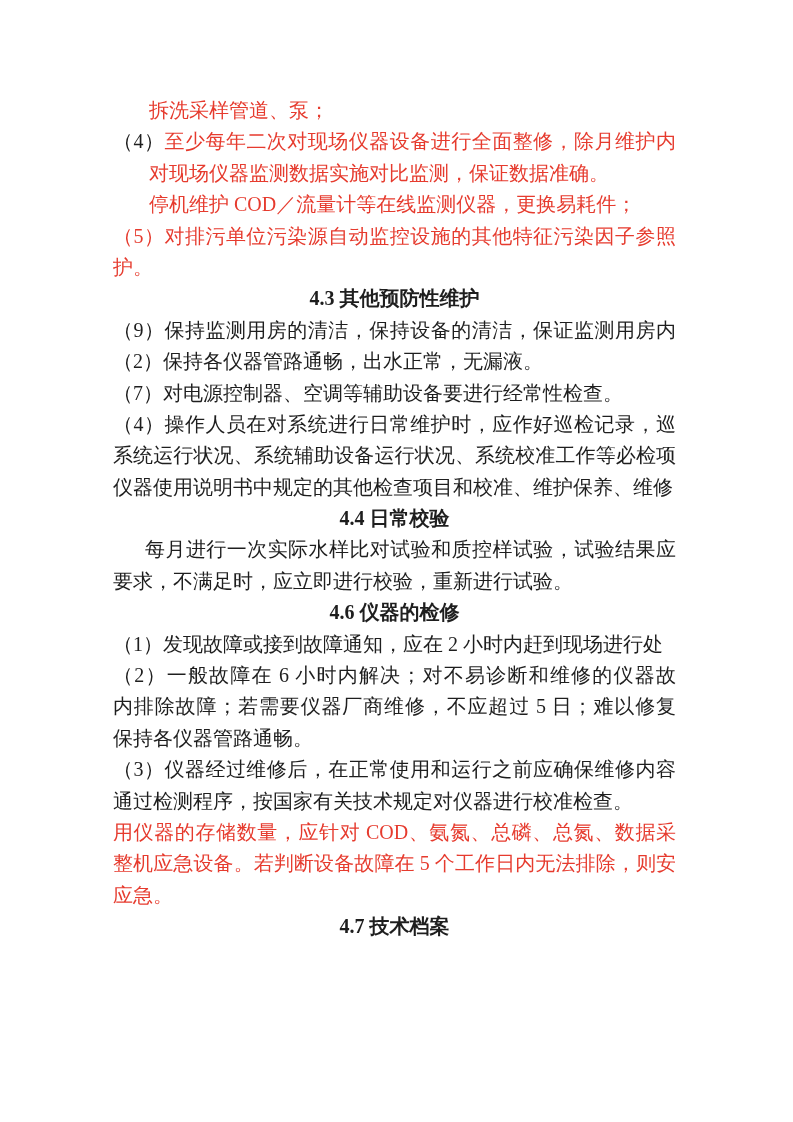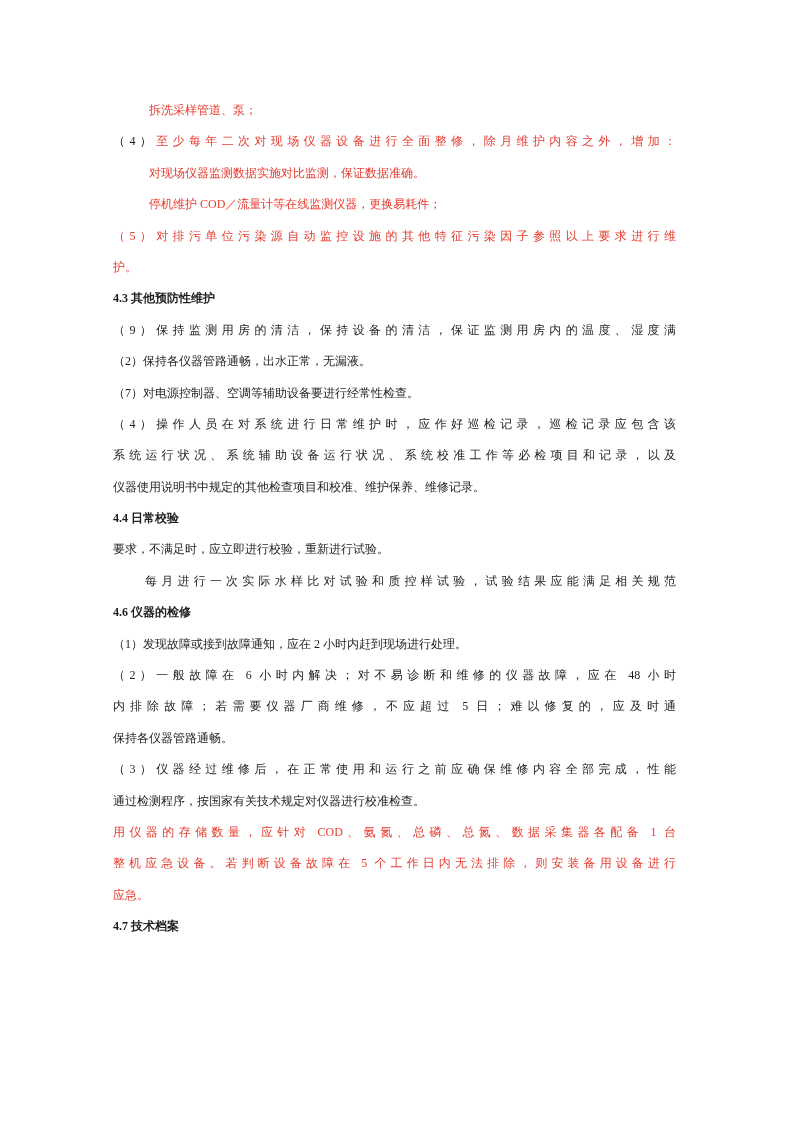--- a/index.html
+++ b/index.html
@@ -15,34 +15,35 @@
     overflow: hidden;
     font-family: "Liberation Serif", "DejaVu Serif", serif;
   }
   .content {
     position: absolute;
     left: 113px;
     top: 95px;
     width: 563px;
   }
   .line {
-    font-size: 12px;
+    font-size: 20px;
     line-height: 31.4px;
     height: 31.4px;
     overflow: hidden;
     color: var(--ink, #1e1e1e);
     text-align: left;
     white-space: normal;
   }
   .line.justify {
     text-align: justify;
     text-align-last: justify;
   }
   .line.heading {
     font-weight: bold;
+    text-align: center;
   }
   .run-red { color: var(--red, #e63b2e); }
   .run-black { color: var(--ink, #1e1e1e); }
 </style>
 </head>
 <body>
 
 <div class="page">
   <div class="content">
       <div class="line" style="padding-left: 36px;"><span class="run-red">拆洗采样管道、泵；</span></div>
@@ -52,22 +53,22 @@
       <div class="line justify"><span class="run-red">（5）对排污单位污染源自动监控设施的其他特征污染因子参照以上要求进行维</span></div>
       <div class="line"><span class="run-red">护。</span></div>
       <div class="line heading"><span class="run-black">4.3 其他预防性维护</span></div>
       <div class="line justify"><span class="run-black">（9）保持监测用房的清洁，保持设备的清洁，保证监测用房内的温度、湿度满</span></div>
       <div class="line"><span class="run-black">（2）保持各仪器管路通畅，出水正常，无漏液。</span></div>
       <div class="line"><span class="run-black">（7）对电源控制器、空调等辅助设备要进行经常性检查。</span></div>
       <div class="line justify"><span class="run-black">（4）操作人员在对系统进行日常维护时，应作好巡检记录，巡检记录应包含该</span></div>
       <div class="line justify"><span class="run-black">系统运行状况、系统辅助设备运行状况、系统校准工作等必检项目和记录，以及</span></div>
       <div class="line"><span class="run-black">仪器使用说明书中规定的其他检查项目和校准、维护保养、维修记录。</span></div>
       <div class="line heading"><span class="run-black">4.4 日常校验</span></div>
+      <div class="line justify" style="padding-left: 32px;"><span class="run-black">每月进行一次实际水样比对试验和质控样试验，试验结果应能满足相关规范</span></div>
       <div class="line"><span class="run-black">要求，不满足时，应立即进行校验，重新进行试验。</span></div>
-      <div class="line justify" style="padding-left: 32px;"><span class="run-black">每月进行一次实际水样比对试验和质控样试验，试验结果应能满足相关规范</span></div>
       <div class="line heading"><span class="run-black">4.6 仪器的检修</span></div>
       <div class="line"><span class="run-black">（1）发现故障或接到故障通知，应在 2 小时内赶到现场进行处理。</span></div>
       <div class="line justify"><span class="run-black">（2）一般故障在 6 小时内解决；对不易诊断和维修的仪器故障，应在 48 小时</span></div>
       <div class="line justify"><span class="run-black">内排除故障；若需要仪器厂商维修，不应超过 5 日；难以修复的，应及时通</span></div>
       <div class="line"><span class="run-black">保持各仪器管路通畅。</span></div>
       <div class="line justify"><span class="run-black">（3）仪器经过维修后，在正常使用和运行之前应确保维修内容全部完成，性能</span></div>
       <div class="line"><span class="run-black">通过检测程序，按国家有关技术规定对仪器进行校准检查。</span></div>
       <div class="line justify"><span class="run-red">用仪器的存储数量，应针对 COD、氨氮、总磷、总氮、数据采集器各配备 1 台</span></div>
       <div class="line justify"><span class="run-red">整机应急设备。若判断设备故障在 5 个工作日内无法排除，则安装备用设备进行</span></div>
       <div class="line"><span class="run-red">应急。</span></div>

